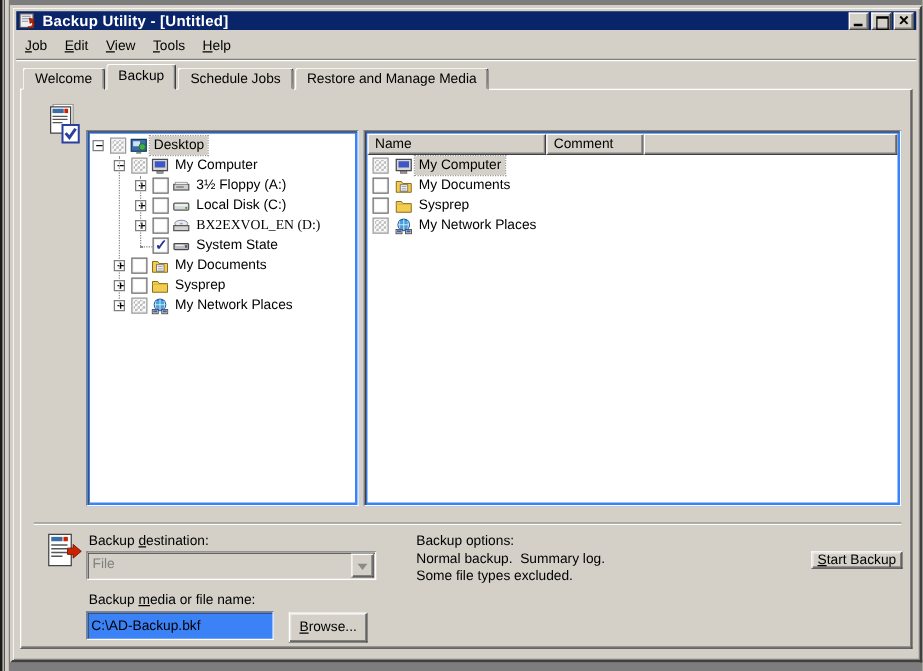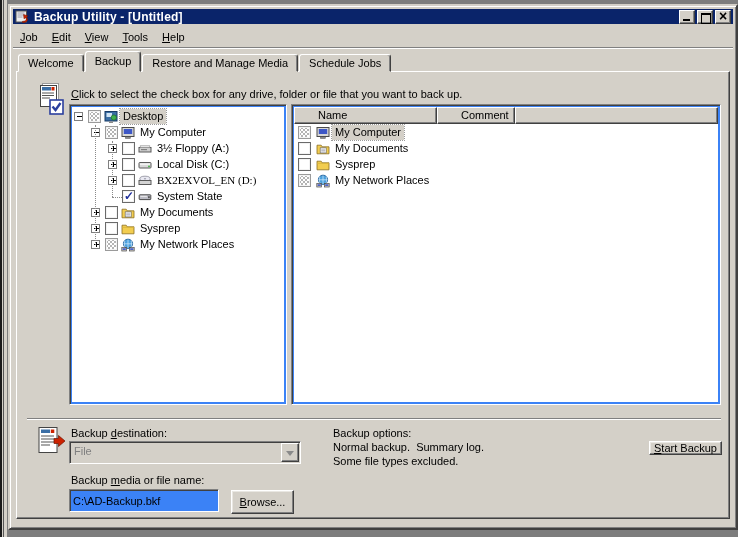--- a/index.html
+++ b/index.html
@@ -54,21 +54,21 @@
     background-size:4px 4px; background-position:0 0,2px 2px; }
   .cb.checked::after { content:"✓"; position:absolute; left:1px; top:-2px; font-size:12px; font-weight:bold; color:var(--check,#21309c); }
   .ticon { position:absolute; width:14px; height:14px; }
   .tlabel { position:absolute; line-height:15px; padding:0 3px; white-space:nowrap; }
   .tlabel.sel { background:var(--selection,#d4d0c8); outline:1px dotted #9a9a9a; }
   .vdot { position:absolute; width:0; border-left:1px dotted #8a8a8a; }
   .hdot { position:absolute; height:0; border-top:1px dotted #8a8a8a; }
 
   .lheader { position:absolute; left:0; top:0; right:0; height:17px; display:flex; }
   .hcell { height:17px; background:#d4d0c8; border:1px solid; border-color:#fff #404040 #404040 #fff;
-    box-shadow: inset -1px -1px 0 #808080; padding:1px 0 0 23px; overflow:hidden; white-space:nowrap; }
+    box-shadow: inset -1px -1px 0 #808080; padding:1px 0 0 5px; overflow:hidden; white-space:nowrap; }
   .list-row { position:absolute; left:0; right:0; height:16px; }
 
   .groove { position:absolute; height:0; border-top:1px solid #808080; border-bottom:1px solid #ffffff; }
 
   .dest-icon { position:absolute; left:19px; top:354px; width:30px; height:36px; }
   .lbl-dest { position:absolute; left:54px; top:355px; }
   .combo { position:absolute; left:52px; top:369px; width:232px; height:23px; background:#d4d0c8; }
   .combo .val { position:absolute; left:4px; top:3px; color:#808080; }
   .combo .btn { position:absolute; right:1px; top:1px; bottom:1px; width:18px; background:#d4d0c8;
     border:1px solid; border-color:#fff #404040 #404040 #fff; box-shadow: inset -1px -1px 0 #808080; }
@@ -112,36 +112,35 @@
     <span class="menu-item"><u>E</u>dit</span>
     <span class="menu-item"><u>V</u>iew</span>
     <span class="menu-item"><u>T</u>ools</span>
     <span class="menu-item"><u>H</u>elp</span>
   </div>
   <div class="menuline"></div>
 
   <div class="tabs">
     <span class="tab">Welcome</span>
     <span class="tab active">Backup</span>
+    <span class="tab">Schedule Jobs</span>
     <span class="tab">Restore and Manage Media</span>
-    <span class="tab">Schedule Jobs</span>
   </div>
 
   <div class="page">
 
     <span class="instr-icon" id="instricon"><svg width="26" height="33" viewBox="0 0 26 33" xmlns="http://www.w3.org/2000/svg">
           <rect x="4.5" y="0.5" width="16" height="21" fill="#ffffff" stroke="#9a9a9a"></rect>
           <rect x="2.5" y="2.5" width="16" height="21" fill="#ffffff" stroke="#444"></rect>
           <rect x="4" y="4" width="9" height="3.5" fill="#3a6ea5"></rect>
           <rect x="13.5" y="4" width="3" height="3.5" fill="#cc2200"></rect>
           <path d="M4 10 h12 M4 12.5 h12 M4 15 h8" stroke="#555" stroke-width="1"></path>
           <rect x="12" y="17" width="13" height="14" fill="#ffffff" stroke="#2b3f9e" stroke-width="1.6"></rect>
           <path d="M14.5 23.5 l3 3.5 5 -7" stroke="#2b3f9e" stroke-width="2.4" fill="none"></path>
         </svg></span>
-    <span class="instr-text"><u>C</u>lick to select the check box for any drive, folder or file that you want to back up.</span>
 
     <div class="tree-panel sunken">
       <div class="panel-inner" id="tree">
           <div class="tree-row" style="top: 2px;">
             <span class="exp minus" style="left: 2px; top: 3px;">
               <i></i>
             </span>
             <span class="cb dimmed" style="left: 16px; top: 1px;"></span>
             <span class="ticon" style="left: 32px; top: 1px;"><svg width="14" height="14" viewBox="0 0 14 14" xmlns="http://www.w3.org/2000/svg">
                 <rect x="1" y="1.5" width="12" height="9.5" fill="#3a6ea5" stroke="#173a66"></rect>

